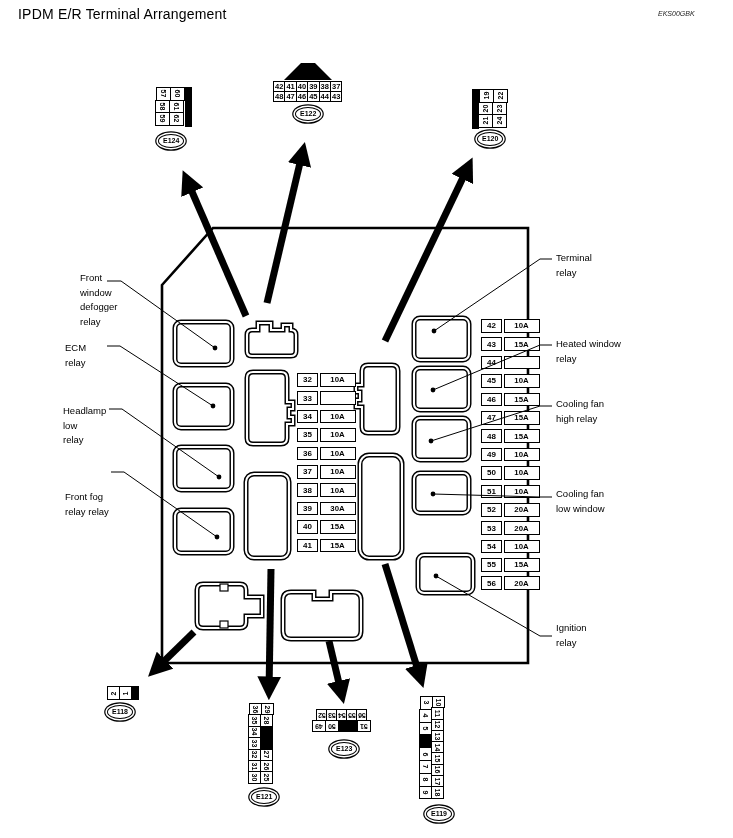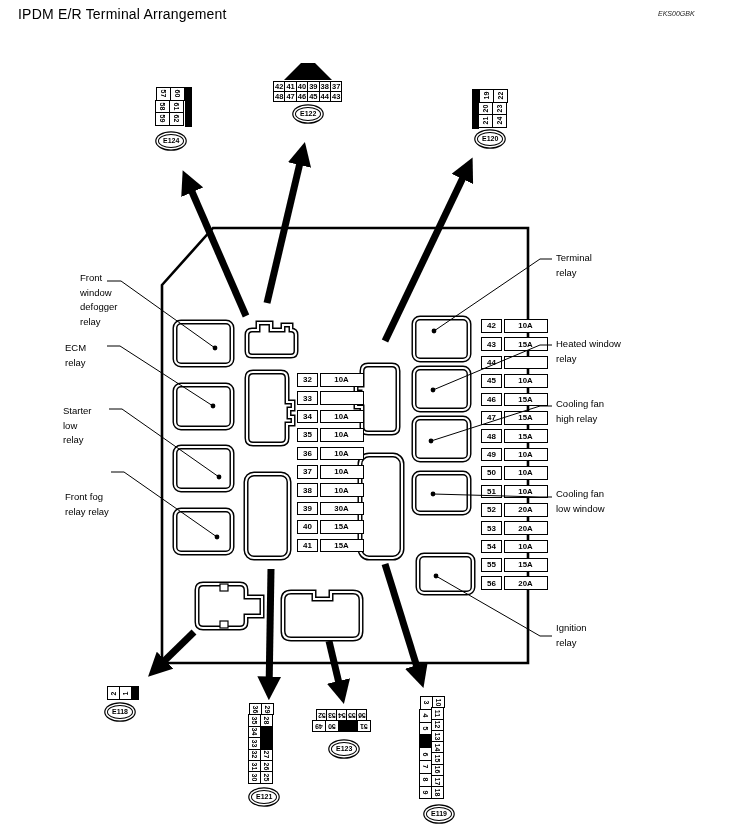--- a/index.html
+++ b/index.html
@@ -68,21 +68,21 @@
   #e123-oval{left:331px;top:742px;}
   #e119-oval{left:426px;top:807px;}
   
   .fusecol{display:flex;flex-direction:column;}
   #fuse-left{left:297px;top:373px;}
   #fuse-right{left:481px;top:319px;}
   .fr{display:flex;flex-direction:row;margin-bottom:4.8px;}
   .fn,.fa{box-sizing:border-box;border:1.3px solid #000;background:#fff;height:13.6px;
           display:flex;align-items:center;justify-content:center;font-weight:bold;font-size:8px;}
   .fn{width:21px;}
-  .fa{width:44px;margin-left:1.5px;font-size:7.8px;}
+  .fa{width:36px;margin-left:1.5px;font-size:7.8px;}
   
   .shape-o{fill:#fff;stroke:#000;stroke-width:5;}
   .shape-i{fill:none;stroke:#fff;stroke-width:2.1;}
   .boxline{fill:#fff;stroke:#000;stroke-width:2.6;stroke-linejoin:miter;}
   .arrow{stroke:#000;stroke-width:7;fill:none;}
   .leader{stroke:#000;stroke-width:1;fill:none;}
   .dot{fill:#000;}
   .notch{fill:#fff;stroke:#000;stroke-width:1.2;}
   .solid{fill:#000;stroke:none;}
 </style>
@@ -174,21 +174,21 @@
       <div class="line">Front</div>
       <div class="line">window</div>
       <div class="line">defogger</div>
       <div class="line">relay</div>
     </div>
   <div class="txt lbl" id="lbl-ecm">
       <div class="line">ECM</div>
       <div class="line">relay</div>
     </div>
   <div class="txt lbl" id="lbl-headlamp">
-      <div class="line">Starter</div>
+      <div class="line">Headlamp</div>
       <div class="line">low</div>
       <div class="line">relay</div>
     </div>
   <div class="txt lbl" id="lbl-frontfog">
       <div class="line">Front fog</div>
       <div class="line">relay relay</div>
     </div>
   <div class="txt lbl" id="lbl-starter">
       <div class="line">Terminal</div>
       <div class="line">relay</div>

